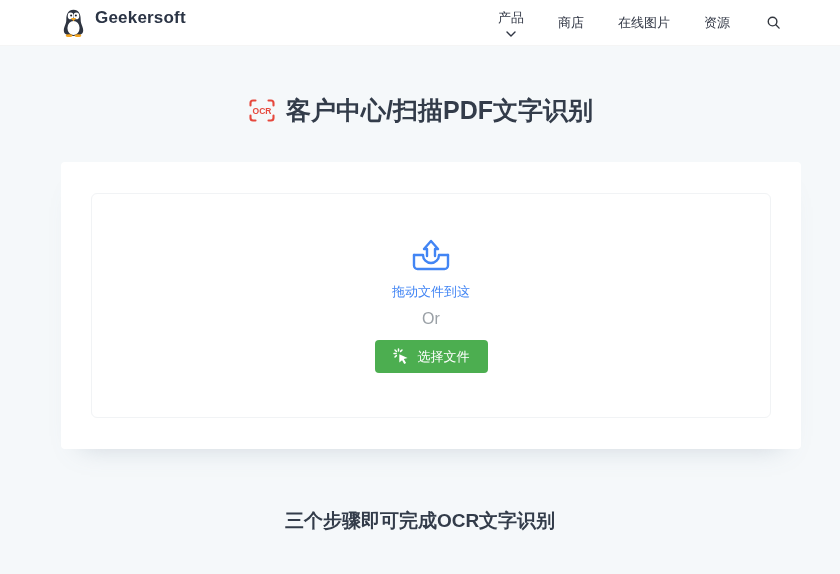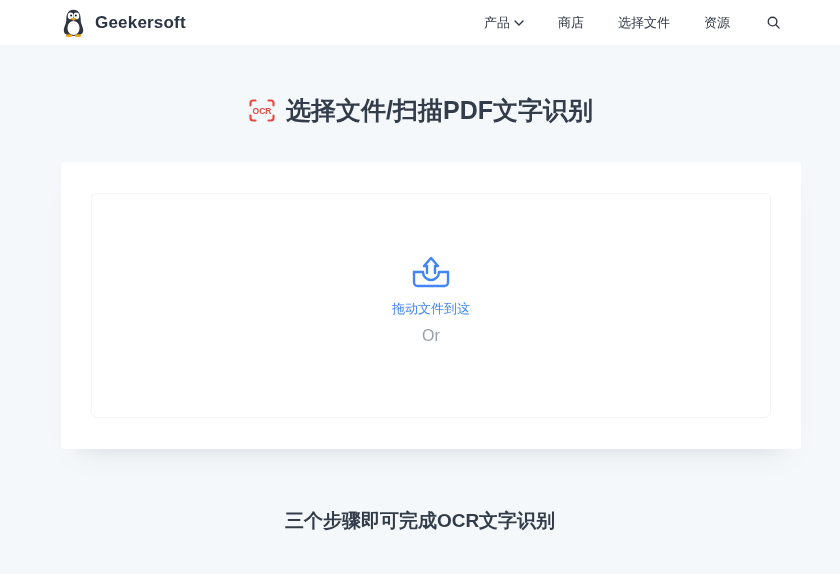--- a/index.html
+++ b/index.html
@@ -15,21 +15,21 @@
     height: 46px;
     background: #ffffff;
     border-bottom: 1px solid rgba(0,0,0,0.04);
     display: flex;
     align-items: center;
     justify-content: space-between;
     padding: 0 57px 0 60px;
   }
   .brand {
     display: flex;
-    align-items: center;
+    align-items: flex-start;
     gap: 8px;
     cursor: pointer;
   }
   .brand-name {
     font-size: 17px;
     font-weight: 600;
     color: #2b3445;
     letter-spacing: 0.2px;
   }
   .nav {
@@ -38,20 +38,21 @@
     gap: 34px;
   }
   .nav-item {
     display: flex;
     align-items: center;
     gap: 4px;
     font-size: 13px;
     color: #303644;
     cursor: pointer;
     white-space: nowrap;
+    flex-direction: column;
   }
   .search-btn {
     display: flex;
     align-items: center;
     cursor: pointer;
     padding: 2px;
   }
   
   .hero { text-align: center; }
   .hero-title {
@@ -151,21 +152,21 @@
       <span style="display:flex;">
         <svg width="10" height="6" viewBox="0 0 10 6">
             <path d="M1 1 L5 5 L9 1" stroke="#303644" stroke-width="1.4" fill="none" stroke-linecap="round" stroke-linejoin="round"></path>
           </svg>
       </span>
     </div>
     <div class="nav-item">
       <span>商店</span>
     </div>
     <div class="nav-item">
-      <span>选择文件</span>
+      <span>在线图片</span>
     </div>
     <div class="nav-item">
       <span>资源</span>
     </div>
     <div class="search-btn">
       <span style="display:flex;">
         <svg width="15" height="15" viewBox="0 0 16 16">
           <circle cx="7" cy="7" r="4.6" stroke="#33373f" stroke-width="1.5" fill="none"></circle>
           <path d="M10.5 10.5 L14 14" stroke="#33373f" stroke-width="1.5" stroke-linecap="round"></path>
         </svg>
@@ -180,33 +181,48 @@
       <svg width="30" height="27" viewBox="0 0 30 27" fill="none">
         <g stroke="#e6483d" stroke-width="2.1" stroke-linecap="round">
           <path d="M8.5 3.5 H6 Q3.5 3.5 3.5 6 V8.5"></path>
           <path d="M21.5 3.5 H24 Q26.5 3.5 26.5 6 V8.5"></path>
           <path d="M8.5 23.5 H6 Q3.5 23.5 3.5 21 V18.5"></path>
           <path d="M21.5 23.5 H24 Q26.5 23.5 26.5 21 V18.5"></path>
         </g>
         <text x="15" y="17" font-size="8.5" font-weight="bold" fill="#e6483d" text-anchor="middle" font-family="Liberation Sans, sans-serif">OCR</text>
       </svg>
     </span>
-    <span>选择文件/扫描PDF文字识别</span>
+    <span>客户中心/扫描PDF文字识别</span>
   </h1>
 
   
   <div class="card">
     <div class="dropzone">
       <span style="display:flex;">
         <svg width="42" height="34" viewBox="0 0 42 34" fill="none" stroke="#4285f4" stroke-width="2.4" stroke-linejoin="round" stroke-linecap="round">
           <path d="M4 17 V27.5 a3.5 3.5 0 0 0 3.5 3.5 h27 a3.5 3.5 0 0 0 3.5-3.5 V17"></path>
           <path d="M4 17 h9 a8 8 0 0 0 16 0 h9"></path>
           <path d="M17 18 V11 H14 L21 3 L28 11 H25 V18"></path>
         </svg>
       </span>
       <div class="drop-hint">拖动文件到这</div>
       <div class="or-label">Or</div>
+      <button class="choose-btn">
+        <span style="display:flex;">
+          <svg width="16" height="17" viewBox="0 0 16 17">
+            <g stroke="#ffffff" stroke-width="1.5" stroke-linecap="round">
+              <path d="M5.5 1 V3.1"></path>
+              <path d="M1 5.5 H3.1"></path>
+              <path d="M2 2 L3.5 3.5"></path>
+              <path d="M9 2 L7.6 3.4"></path>
+              <path d="M2 9 L3.4 7.6"></path>
+            </g>
+            <path d="M6.3 6.3 L14.6 9.9 L10.8 11.1 L13.1 14.9 L11.2 16 L9.1 12.2 L6.3 14.6 Z" fill="#ffffff"></path>
+          </svg>
+        </span>
+        <span>选择文件</span>
+      </button>
     </div>
   </div>
 
   
   <h2 class="steps-heading">三个步骤即可完成OCR文字识别</h2>
 </div>
 
 </body></html>

